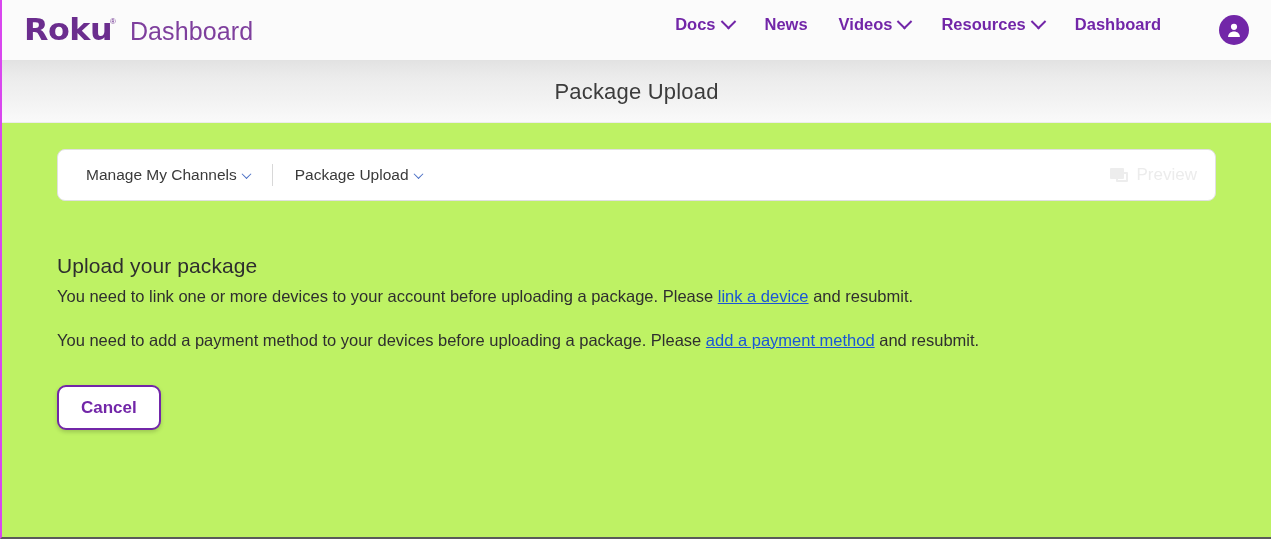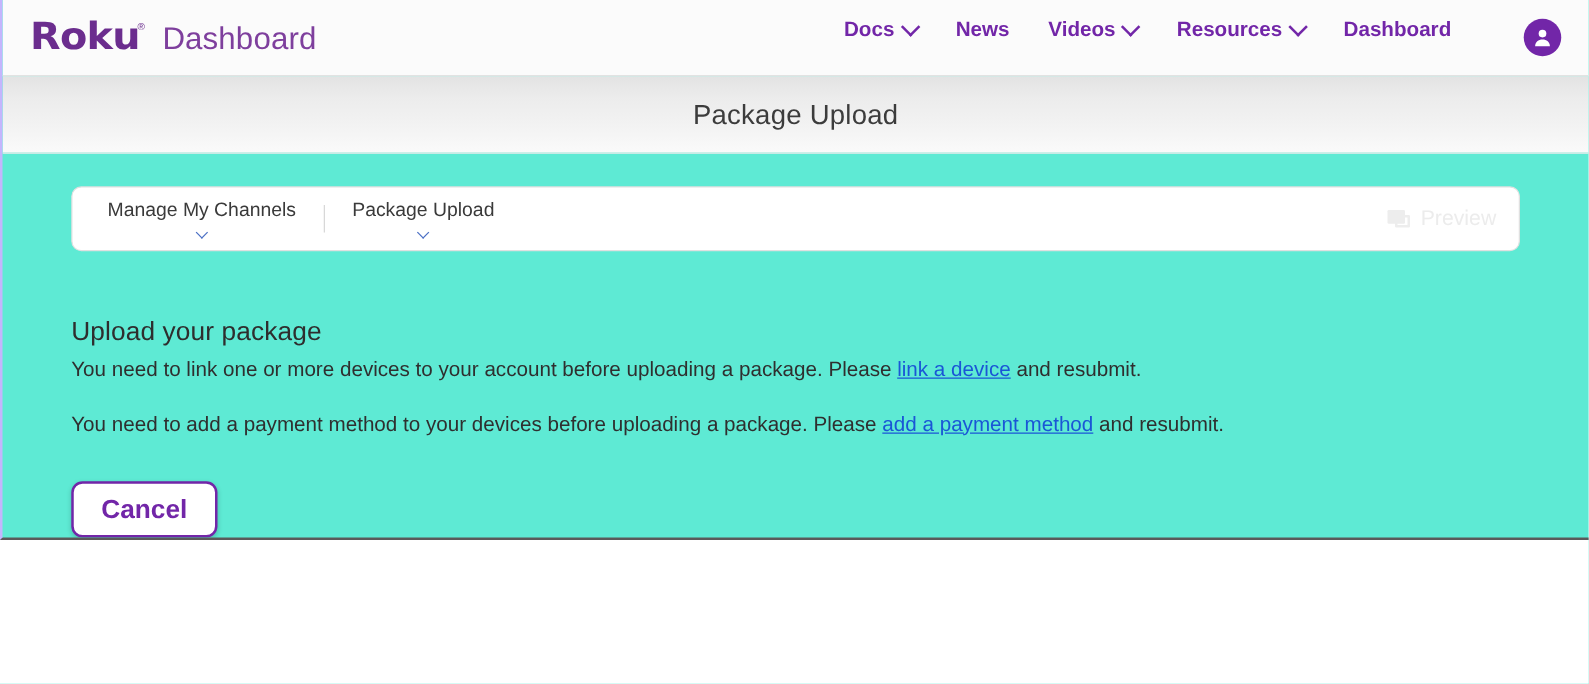--- a/index.html
+++ b/index.html
@@ -8,25 +8,25 @@
     padding: 0;
     background: #ffffff;
   }
   body {
     font-family: "Liberation Sans", sans-serif;
     -webkit-font-smoothing: antialiased;
   }
   .page {
     position: relative;
     width: 1271px;
-    height: 432px;
-    box-sizing: border-box;
-    background: #5eead4;
+    height: 539px;
+    box-sizing: border-box;
+    background: #bef264;
     overflow: hidden;
-    border-left: 2px solid #c4b5fd;
+    border-left: 2px solid #d946ef;
     border-bottom: 2px solid #5a5a5a;
   }
 
   
   .topnav {
     position: relative;
     height: 61px;
     box-sizing: border-box;
     background: #fbfbfb;
     border-bottom: 1px solid #e2e2e2;
@@ -138,21 +138,20 @@
     background: #fff;
   }
   .crumb {
     display: inline-flex;
     align-items: center;
     gap: 6px;
     font-size: 15.5px;
     color: #3a3a3a;
     cursor: pointer;
     white-space: nowrap;
-    flex-direction: column;
   }
   .crumb .chev-sm {
     display: inline-block;
     width: 6px;
     height: 6px;
     border-right: 1.6px solid #4a6fc4;
     border-bottom: 1.6px solid #4a6fc4;
     transform: rotate(45deg) translate(-1px,-1px);
   }
   .crumb-sep {
@@ -224,21 +223,21 @@
     align-items: center;
     justify-content: center;
     height: 45px;
     min-width: 99px;
     padding: 0 22px;
     box-sizing: border-box;
     background: #ffffff;
     border: 2px solid #7226a8;
     border-radius: 9px;
     color: #7226a8;
-    font-size: 21px;
+    font-size: 17px;
     font-weight: 700;
     cursor: pointer;
     box-shadow: 0 2px 4px rgba(0,0,0,0.18);
     font-family: "Liberation Sans", sans-serif;
   }
 </style>
 </head>
 <body>
 
 <div class="page">

